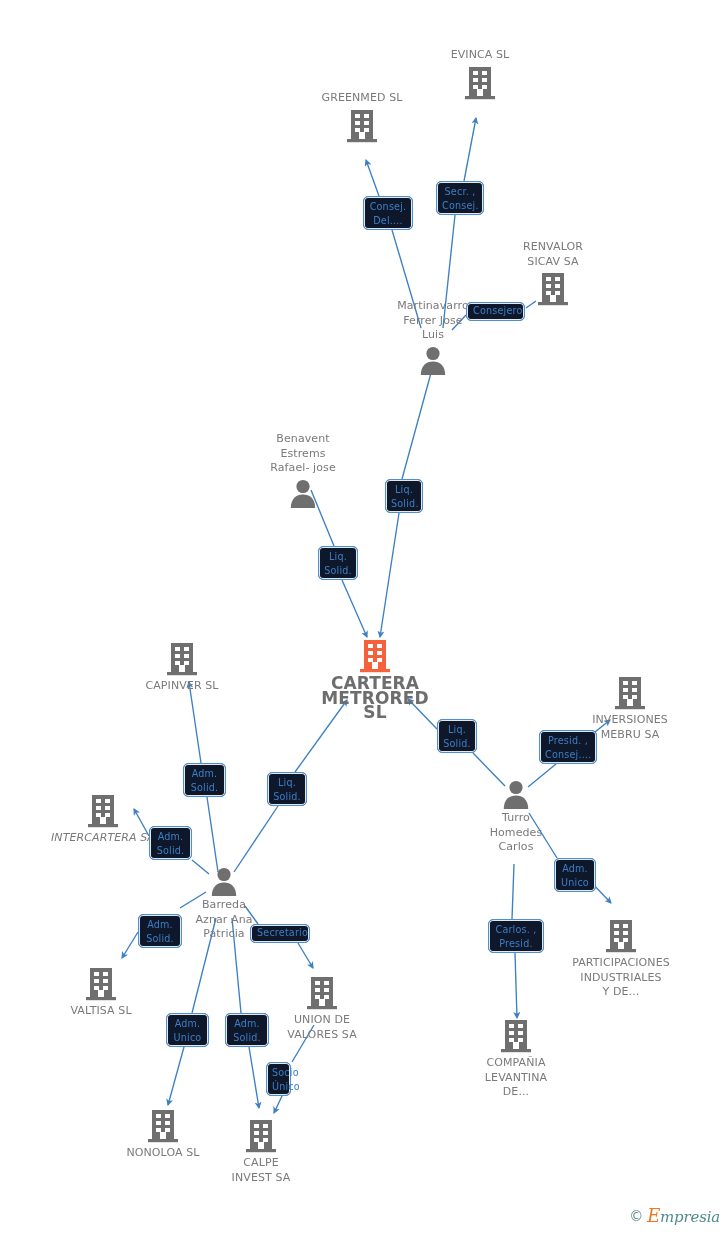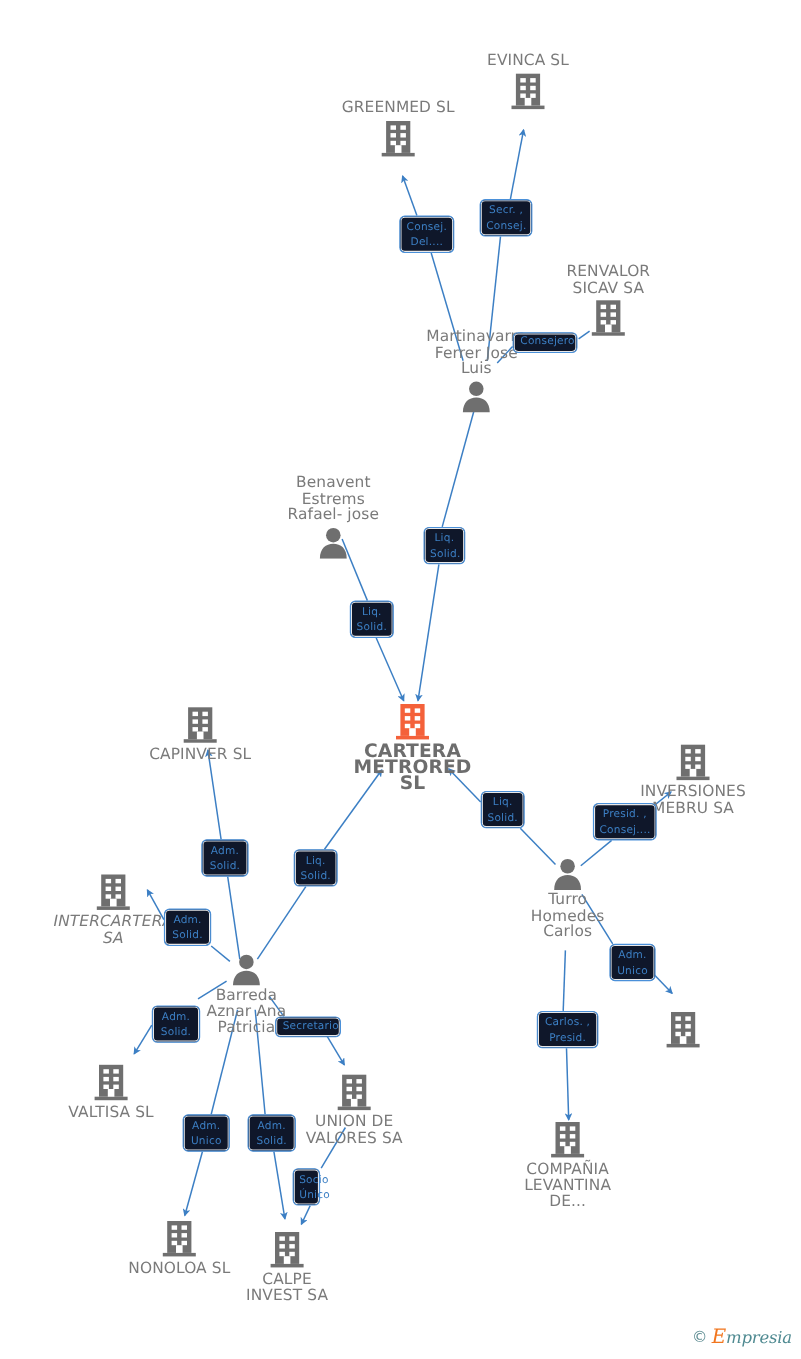--- a/index.html
+++ b/index.html
@@ -26,21 +26,21 @@
     position:absolute;
     display:flex;
     flex-direction:column;
     align-items:center;
     width:120px;
     margin-left:-60px;
   }
   .node .glyph{ line-height:0; }
   .node .nlabel{
     margin-top:2px;
-    font-size:14px;
+    font-size:11px;
     color:#7a7a7a;
     text-align:center;
     line-height:14.5px;
     letter-spacing:0.1px;
     white-space:pre-line;
   }
   .node.label-above{ flex-direction:column-reverse; }
   .node.label-above .nlabel{ margin-top:0; margin-bottom:2px; }
   .node.central .nlabel{
     color:#6d6d6d;
@@ -298,20 +298,23 @@
             <rect x="5" y="2" width="22" height="29" fill="#6f6f6f"></rect>
             <rect x="1" y="31" width="30" height="3.2" fill="#6f6f6f"></rect>
             <rect x="9" y="6" width="5" height="4" fill="#fff"></rect>
             <rect x="18" y="6" width="5" height="4" fill="#fff"></rect>
             <rect x="9" y="13" width="5" height="4" fill="#fff"></rect>
             <rect x="18" y="13" width="5" height="4" fill="#fff"></rect>
             <rect x="9" y="20" width="5" height="4" fill="#fff"></rect>
             <rect x="18" y="20" width="5" height="4" fill="#fff"></rect>
             <rect x="13" y="24" width="6" height="7" fill="#fff"></rect>
           </svg></div>
+        <div class="nlabel">PARTICIPACIONES
+INDUSTRIALES
+Y DE...</div>
       </div>
       <div class="node" style="left: 101px; top: 966px;">
         <div class="glyph"><svg width="32" height="36" viewBox="0 0 32 36">
             <rect x="5" y="2" width="22" height="29" fill="#6f6f6f"></rect>
             <rect x="1" y="31" width="30" height="3.2" fill="#6f6f6f"></rect>
             <rect x="9" y="6" width="5" height="4" fill="#fff"></rect>
             <rect x="18" y="6" width="5" height="4" fill="#fff"></rect>
             <rect x="9" y="13" width="5" height="4" fill="#fff"></rect>
             <rect x="18" y="13" width="5" height="4" fill="#fff"></rect>
             <rect x="9" y="20" width="5" height="4" fill="#fff"></rect>

